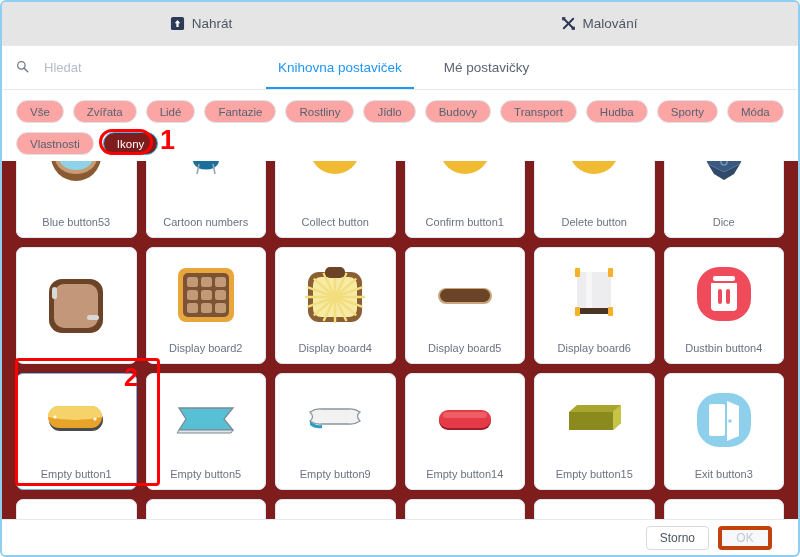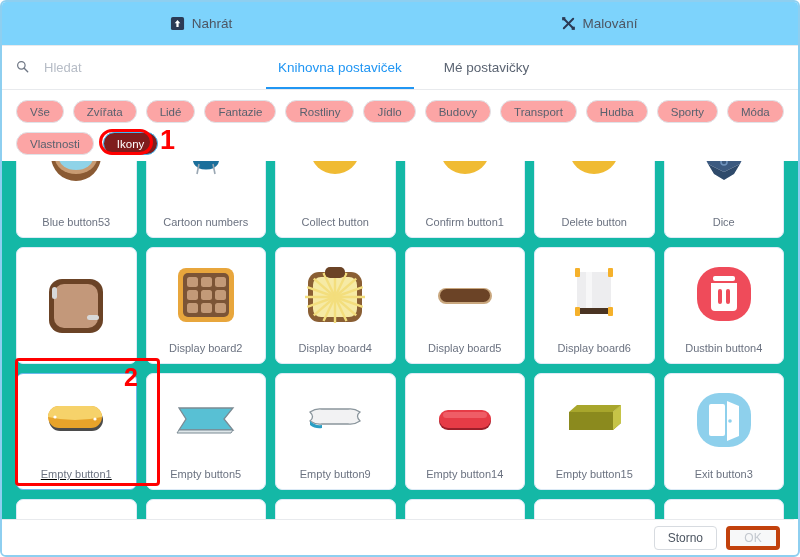--- a/index.html
+++ b/index.html
@@ -12,21 +12,21 @@
     position:relative; width:800px; height:557px;
     background:#ffffff;
     border:2px solid #8ecff0;
     border-radius:6px;
     overflow:hidden;
   }
 
   
   .topbar {
     height:44px; display:flex; align-items:center;
-    border-bottom:1px solid #e8eaed; background:#7dd3fc;
+    border-bottom:1px solid #e8eaed; background:#e5e5e5;
   }
   .topbar-tab {
     flex:1; display:flex; align-items:center; justify-content:center;
     gap:7px; height:100%; cursor:pointer;
     font-size:13.5px; color:#4a5568;
   }
   .topbar-tab .tlabel { color:#4d5663; font-size:13.5px; }
   .ico-upload, .ico-paint { width:15px; height:15px; display:block; }
 
   
@@ -64,45 +64,45 @@
     font-size:11.5px; color:#59616e; background:#fca5a5; cursor:pointer;
     white-space:nowrap;
   }
   .chip.active {
     background:#7f1d1d; border-color:#3ab9f5; color:#fff;
   }
 
   
   .gridwrap {
     position:absolute; left:0; right:0; top:159px; bottom:36px;
-    overflow:hidden; background:#14b8a6;
+    overflow:hidden; background:#7f1d1d;
   }
   .grid {
     display:grid; grid-template-columns:repeat(6,1fr);
     gap:9px; padding:0 14px;
     margin-top:-40px;
   }
   .card {
     height:117px; border:1px solid #dceaf6; border-radius:7px;
     background:#fff; display:flex; flex-direction:column;
     align-items:center; justify-content:flex-start; cursor:pointer;
     position:relative; overflow:hidden;
   }
-  .card.selected { border:1.5px solid #6cb9ee;text-decoration:underline; }
+  .card.selected { border:1.5px solid #6cb9ee; }
   .thumb {
     flex:1; width:100%; display:flex; align-items:center; justify-content:center;
   }
   .cap {
     font-size:11px; color:#6b7280; padding-bottom:9px; text-align:center;
     width:100%; white-space:nowrap; overflow:hidden; text-overflow:ellipsis;
   }
 
   
   .footer {
-    position:absolute; left:0; right:4px; bottom:0; height:36px;
+    position:absolute; left:0; right:12px; bottom:0; height:36px;
     background:#fff; border-top:1px solid #e8eaed;
     display:flex; align-items:center; justify-content:flex-end;
     gap:9px; padding-right:14px;
   }
   .btn {
     height:24px; min-width:54px; padding:0 13px; border-radius:4px;
     font-size:12px; display:flex; align-items:center; justify-content:center;
     cursor:pointer;
   }
   .btn-cancel { border:1px solid #d7dbe0; color:#4c5561; background:#fff; }

